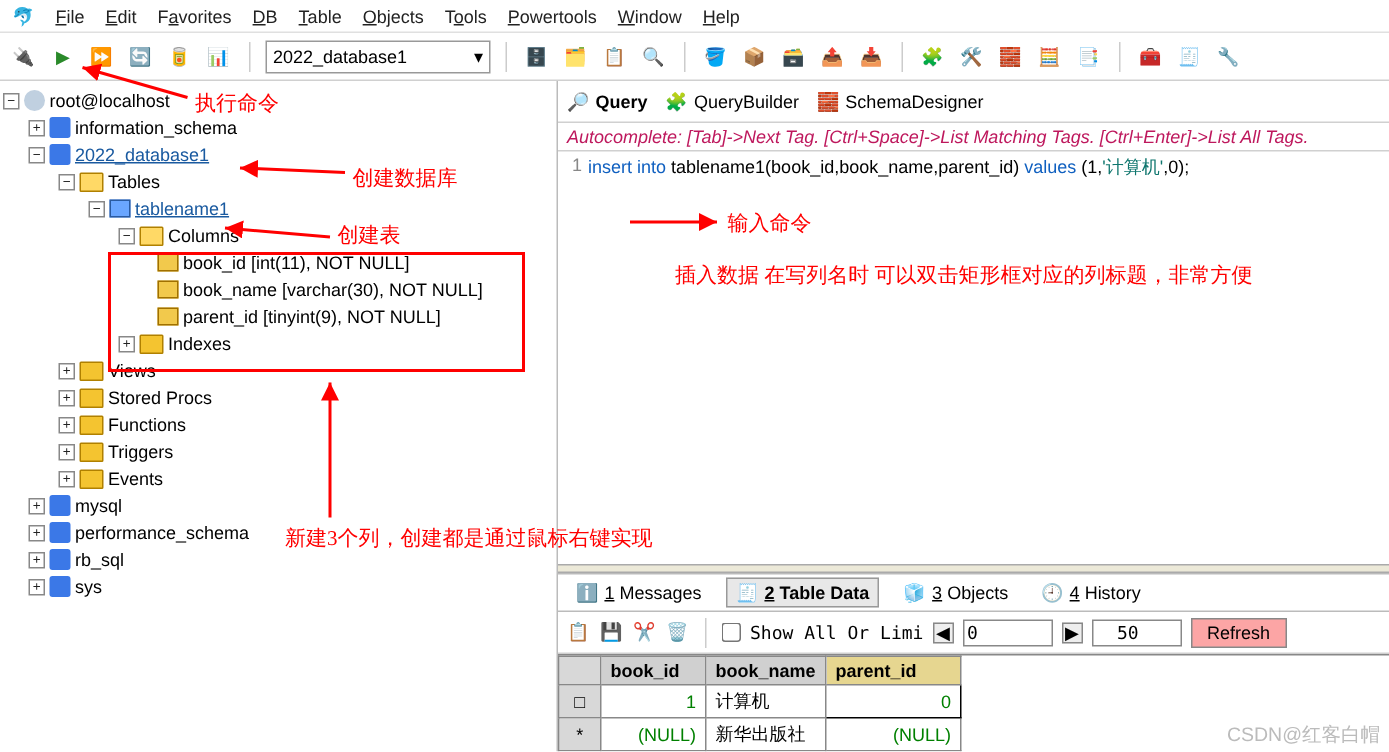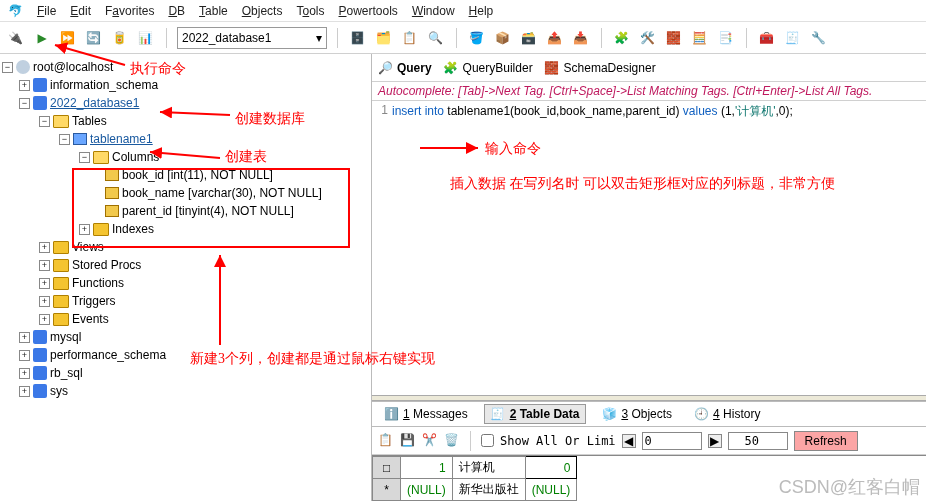--- a/index.html
+++ b/index.html
@@ -46,21 +46,21 @@
 .grid table { border-collapse: collapse; }
 .grid th, .grid td { border: 1px solid #888; padding: 2px 6px; font-family: "Microsoft YaHei", Arial; font-size: 12px; text-align: left; height: 18px; position: relative; }
 .grid th { background: #d0d0d0; }
 .grid th.sel { background: #e6d690; }
 .grid td.num { text-align: right; }
 .grid .rowhdr { width: 28px; background: #d8d8d8; text-align: center; }
 .anno { position: absolute; color: #f00; font-size: 14px; font-family: SimSun, "Microsoft YaHei"; pointer-events: none; }
 .arrow { stroke: #f00; stroke-width: 2; fill: none; }
 .arrowhead { fill: #f00; }
 .rect { position: absolute; border: 2px solid #f00; pointer-events: none; }
-.credit { position: absolute; right: 6px; bottom: 2px; color: #bbb; font-size: 18px; }
+.credit { position: absolute; right: 6px; bottom: 2px; color: #bbb; font-size: 13px; }
 .hsplit { height: 6px; background: #ece9d8; border-top: 1px solid #aaa; border-bottom: 1px solid #aaa; }
 .smallicon { width: 16px; height: 16px; display: inline-block; }
 .green { color: #2a8a2a; }
 .scrollarrow { width: 14px; height: 14px; display: inline-flex; align-items: center; justify-content: center; border: 1px solid #888; background: #eee; }
 </style>
 </head>
 <body>
 
 <div class="menubar">
   <span>🐬</span>
@@ -158,21 +158,21 @@
           <span>book_id [int(11), NOT NULL]</span>
         </div>
       <div class="row">
           <span class="ind" style="width:100px"></span>
           <span class="colicon"></span>
           <span>book_name [varchar(30), NOT NULL]</span>
         </div>
       <div class="row">
           <span class="ind" style="width:100px"></span>
           <span class="colicon"></span>
-          <span>parent_id [tinyint(4), NOT NULL]</span>
+          <span>parent_id [tinyint(9), NOT NULL]</span>
         </div>
       <div class="row">
           <span class="ind" style="width:74px"></span>
           <span class="ex">+</span>
           <span class="folder"></span>
           <span>Indexes</span>
         </div>
 
       <div class="row">
           <span class="ind" style="width:34px"></span>
@@ -286,20 +286,26 @@
       <span class="scrollarrow">◀</span>
       <input type="text" style="width: 60px;" value="0">
       <span class="scrollarrow">▶</span>
       <input type="text" style="width: 60px; padding-left: 16px;" value="50">
       <button>Refresh</button>
     </div>
 
     <div class="grid">
       <table>
         <tbody>
+            <tr>
+          <th class="rowhdr"></th>
+          <th style="width:70px">book_id</th>
+          <th style="width:80px">book_name</th>
+          <th class="sel" style="width:90px">parent_id</th>
+        </tr>
         <tr>
           <td class="rowhdr">□</td>
           <td class="num">1</td>
           <td>计算机</td>
           <td class="num" style="background:#fff;border:1px solid #000">0</td>
         </tr>
         <tr>
           <td class="rowhdr">*</td>
           <td class="num">(NULL)</td>
           <td>新华出版社</td>

